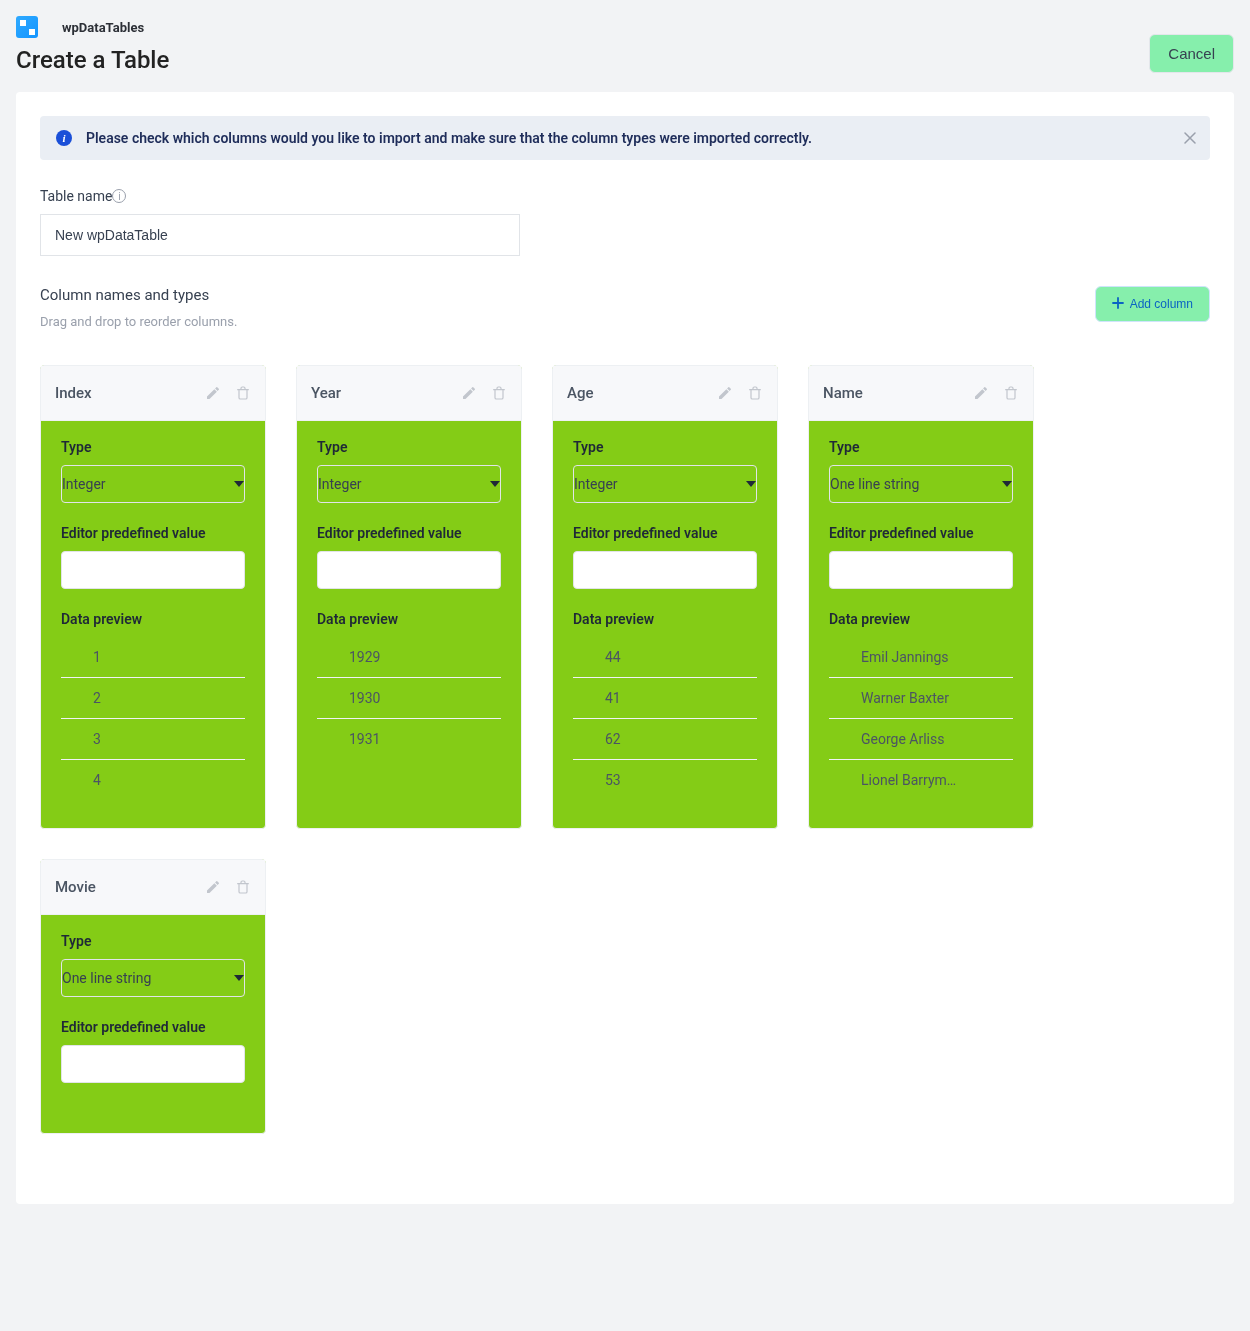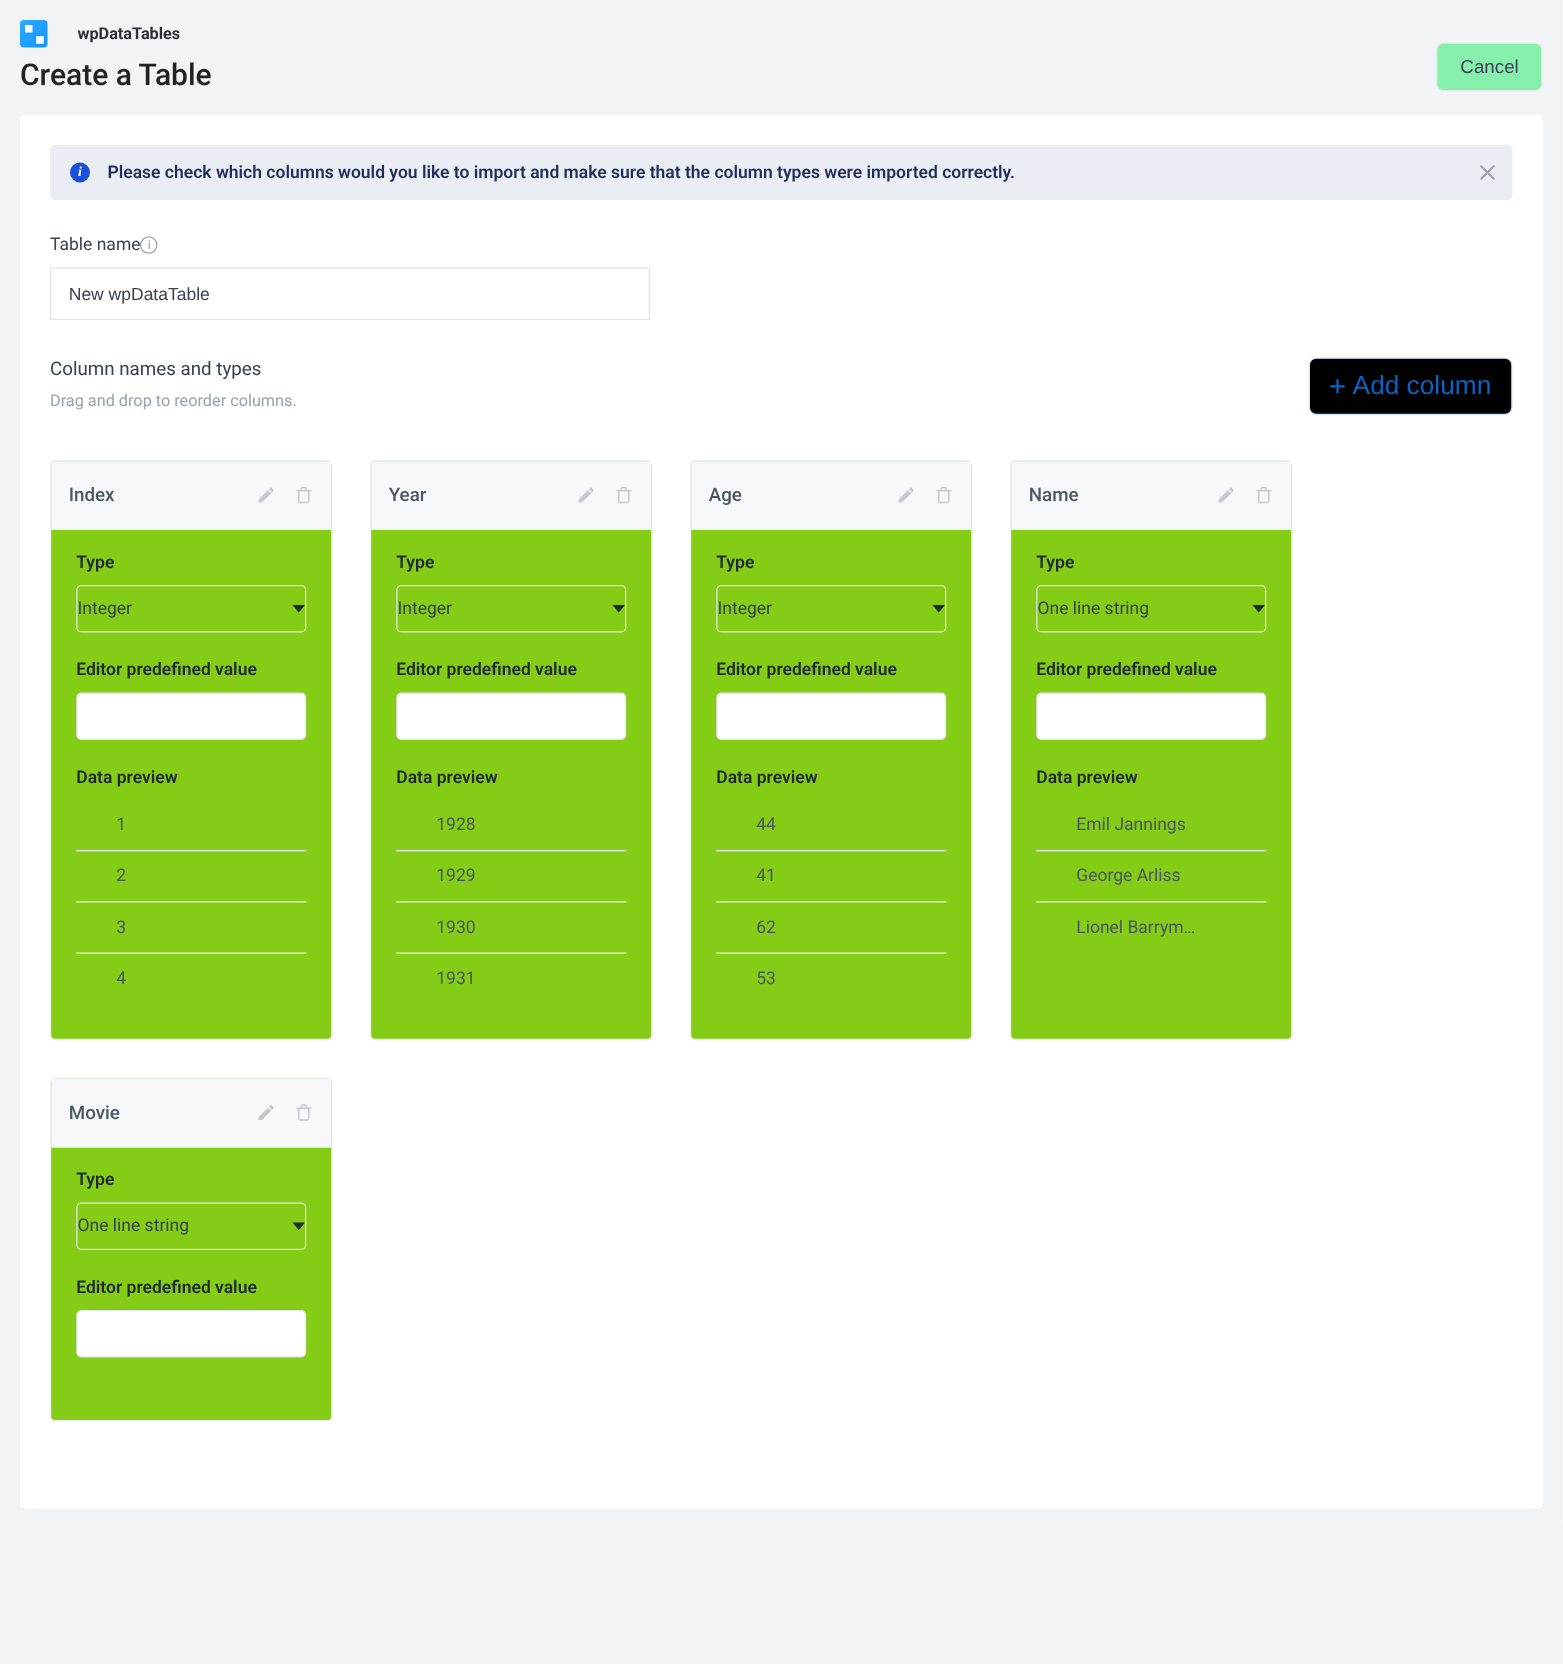--- a/index.html
+++ b/index.html
@@ -79,23 +79,23 @@
   border:1px solid #e1e4e8; border-radius:0;
   padding: 12px 14px; font-size:14px; color:#374151;
 }
 .row-between {
   display:flex; justify-content:space-between; align-items:flex-start;
   margin-top: 30px;
 }
 .subhead { font-size:15px; color:#374151; }
 .drag-hint { font-size:13px; color:#9aa0ac; margin-top:10px; }
 .add-col-btn {
-  background:#000000; border:1px solid #cfe4fb; color:#0b63c3;
-  border-radius:6px; padding:10px 16px; font-size:21px; cursor:pointer;
-  display:flex; align-items:center; gap:6px;
+  background:#86efac; border:1px solid #cfe4fb; color:#0b63c3;
+  border-radius:6px; padding:10px 16px; font-size:12px; cursor:pointer;
+  display:flex; align-items:flex-start; gap:6px;
 }
 .cols-wrap {
   display:flex; flex-wrap:wrap; gap:30px; margin-top:36px;
 }
 .col-card {
   width: 226px; border:1px solid #edf0f3; border-radius:4px;
   background:#84cc16;
 }
 .col-card-header{
   background:#f7f8fa; border-bottom:1px solid #edf0f3;
@@ -214,21 +214,20 @@
                   <path fill="none" stroke="currentColor" stroke-width="1.8" stroke-linecap="round" stroke-linejoin="round" d="M4 7h16M9 7V5a2 2 0 0 1 2-2h2a2 2 0 0 1 2 2v2m-9 0v12a2 2 0 0 0 2 2h8a2 2 0 0 0 2-2V7"></path>
                 </svg>
               </span>
             </span>
           </div>
         </div>
         <div class="col-body"><div class="body-label">Type</div><div class="select-box">
             <span>Integer</span>
             <span class="caret-down"></span>
           </div><div class="body-label">Editor predefined value</div><input class="text-input" value="" style=""><div class="body-label">Data preview</div><div class="preview-list">
-            <div class="preview-row">1928</div>
             <div class="preview-row">1929</div>
             <div class="preview-row">1930</div>
             <div class="preview-row">1931</div>
           </div></div>
       </div>
       <div class="col-card">
         <div class="col-card-header">
           <span class="col-name">Age</span>
           <div class="card-icons">
             <span class="icon-btn">
@@ -275,20 +274,21 @@
                 </svg>
               </span>
             </span>
           </div>
         </div>
         <div class="col-body"><div class="body-label">Type</div><div class="select-box">
             <span>One line string</span>
             <span class="caret-down"></span>
           </div><div class="body-label">Editor predefined value</div><input class="text-input" value="" style=""><div class="body-label">Data preview</div><div class="preview-list">
             <div class="preview-row">Emil Jannings</div>
+            <div class="preview-row">Warner Baxter</div>
             <div class="preview-row">George Arliss</div>
             <div class="preview-row">Lionel Barrym…</div>
           </div></div>
       </div>
       <div class="col-card">
         <div class="col-card-header">
           <span class="col-name">Movie</span>
           <div class="card-icons">
             <span class="icon-btn">
               <span>

